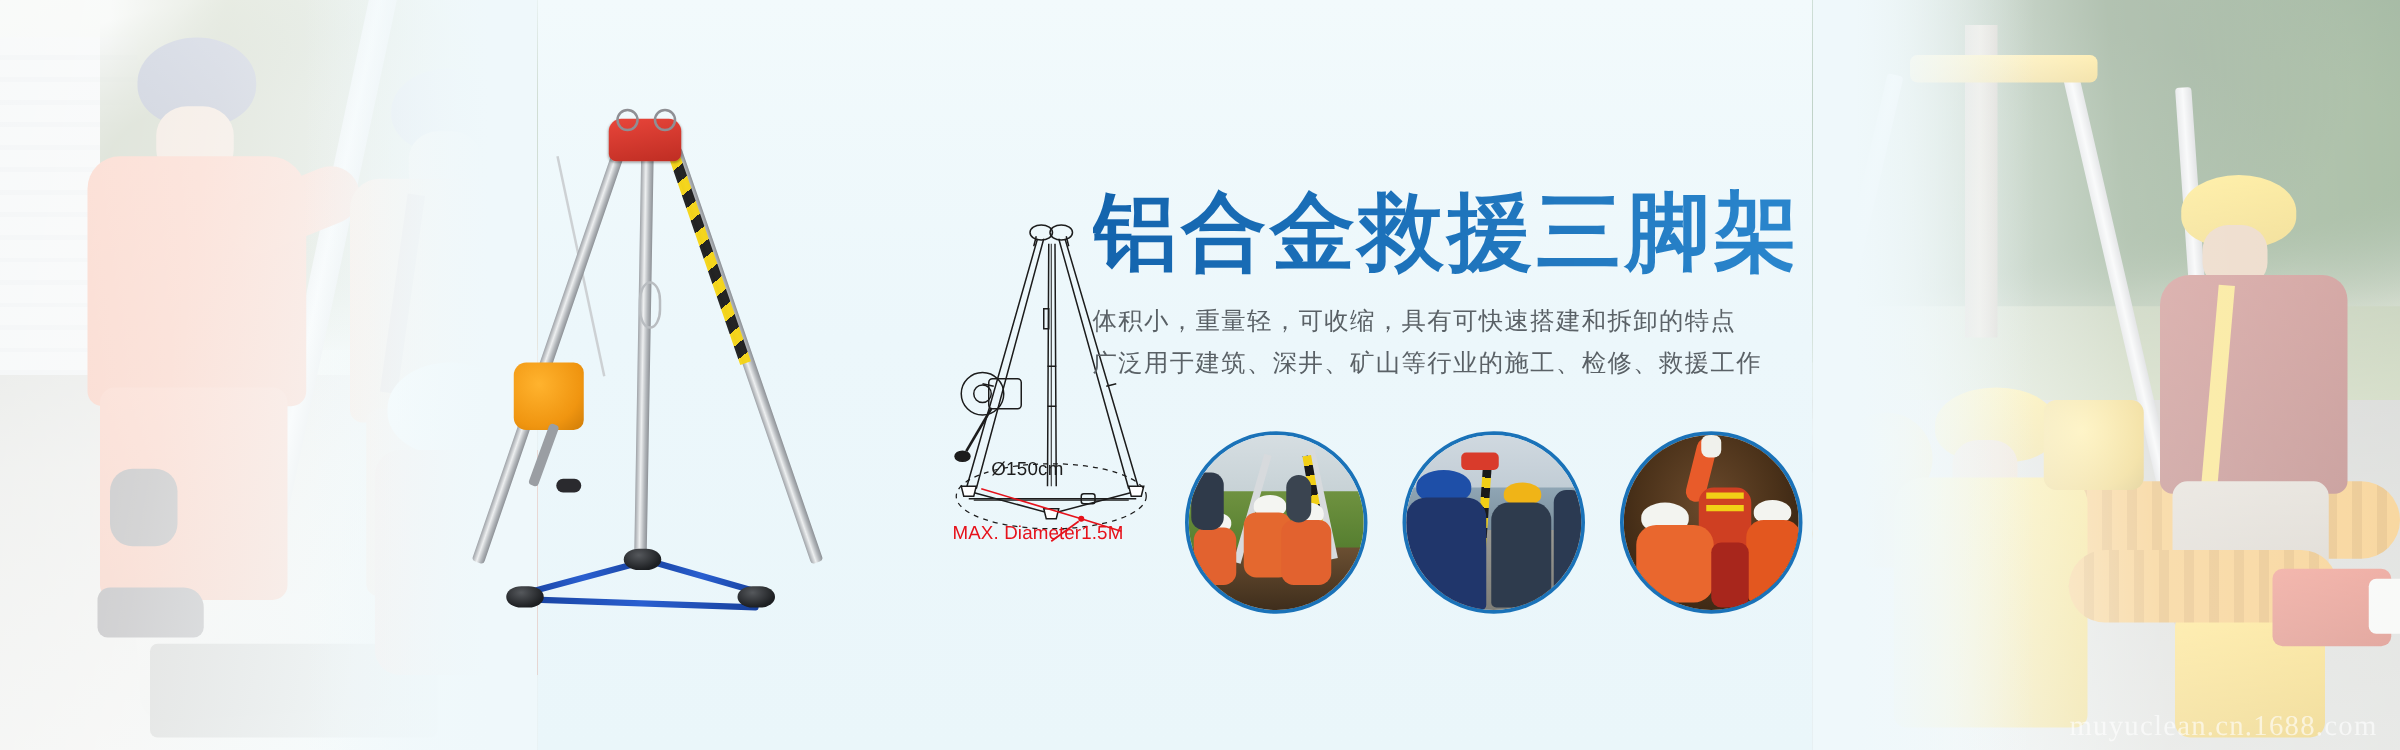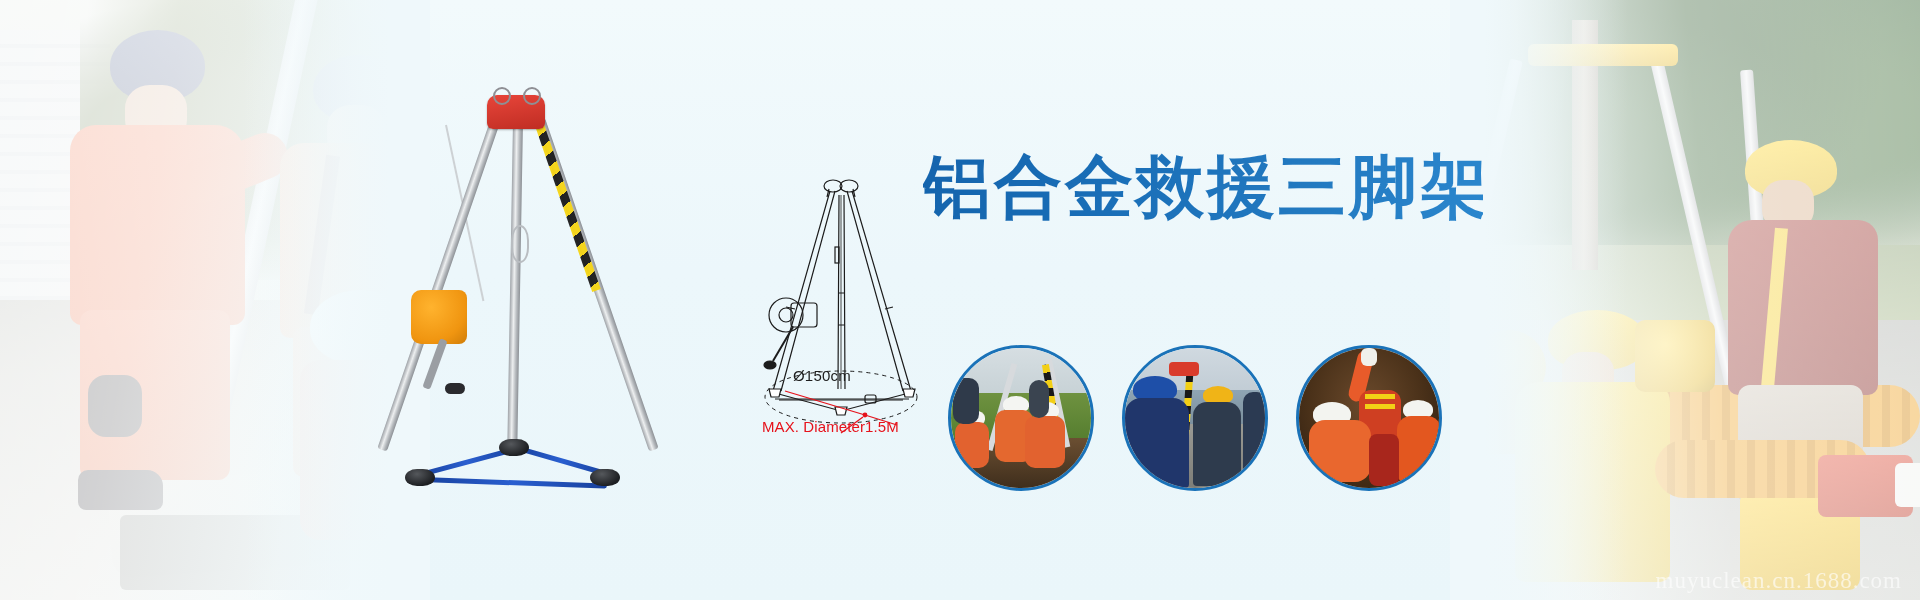--- a/index.html
+++ b/index.html
@@ -136,21 +136,21 @@
   .max-label{position:absolute;left:20px;top:242px;font-size:15px;color:#e6121b;white-space:nowrap;letter-spacing:.1px;}
 
   
   .brandline{position:absolute;left:500px;top:538px;display:flex;align-items:center;gap:12px;}
   .brand-ico{display:flex;align-items:center;gap:3px;}
   .brand-bar{width:5px;height:19px;background:#3b3b3b;}
   .brand-tri{width:0;height:0;border-left:19px solid #3b3b3b;border-top:10px solid transparent;border-bottom:10px solid transparent;}
   .brand-text{font-size:27px;color:#3b3b3b;letter-spacing:1.6px;}
 
   
-  .textblock{position:absolute;left:923px;top:150px;width:560px;text-align:left;}
+  .textblock{position:absolute;left:874px;top:150px;width:560px;text-align:left;}
   .headline{
     font-size:68px;font-weight:bold;line-height:1.06;letter-spacing:3px;
     background:linear-gradient(95deg,#1464ad 0%,#1a6fb8 35%,#2279c0 68%,#2a86cd 100%);
     -webkit-background-clip:text;background-clip:text;color:transparent;
     -webkit-text-fill-color:transparent;
     white-space:nowrap;margin:0;
   }
   .sub{margin-top:18px;font-size:19.5px;color:#5a6166;line-height:1.75;letter-spacing:1.1px;}
 
   
@@ -309,20 +309,22 @@
       <path d="M96 258 L118 242" stroke="#e6121b" stroke-width="1.3"></path>
     </svg>
     <div class="dim-label">Ø150cm</div>
   </div>
   <div class="max-label" style="position:absolute;left:762px;top:418px;">MAX. Diameter1.5M</div>
 
 
   <div class="textblock">
     <h1 class="headline">铝合金救援三脚架</h1>
     <div class="sub">
+      <div>体积小，重量轻，可收缩，具有可快速搭建和拆卸的特点</div>
+      <div>广泛用于建筑、深井、矿山等行业的施工、检修、救援工作</div>
     </div>
   </div>
 
   <div class="circles">
 
     <div class="circ">
       <div class="c-in">
         <div class="c1-sky"></div>
         <div class="c1-field"></div>
         <div class="c1-dirt"></div>

